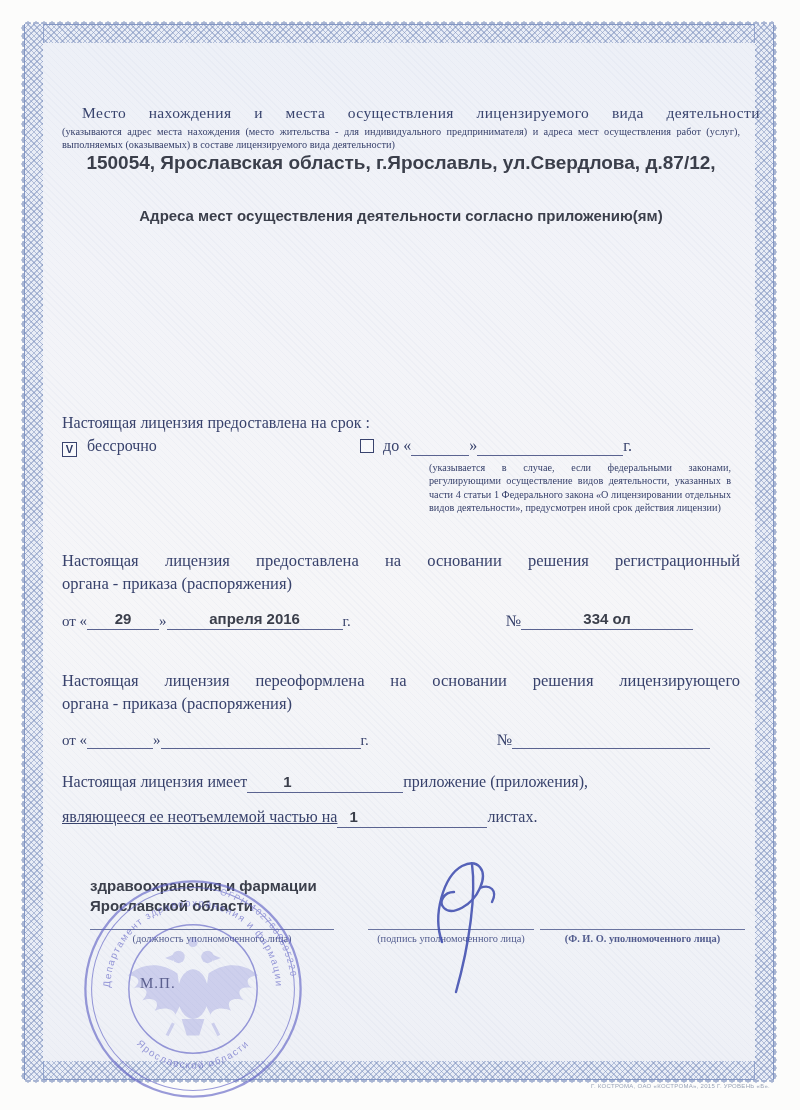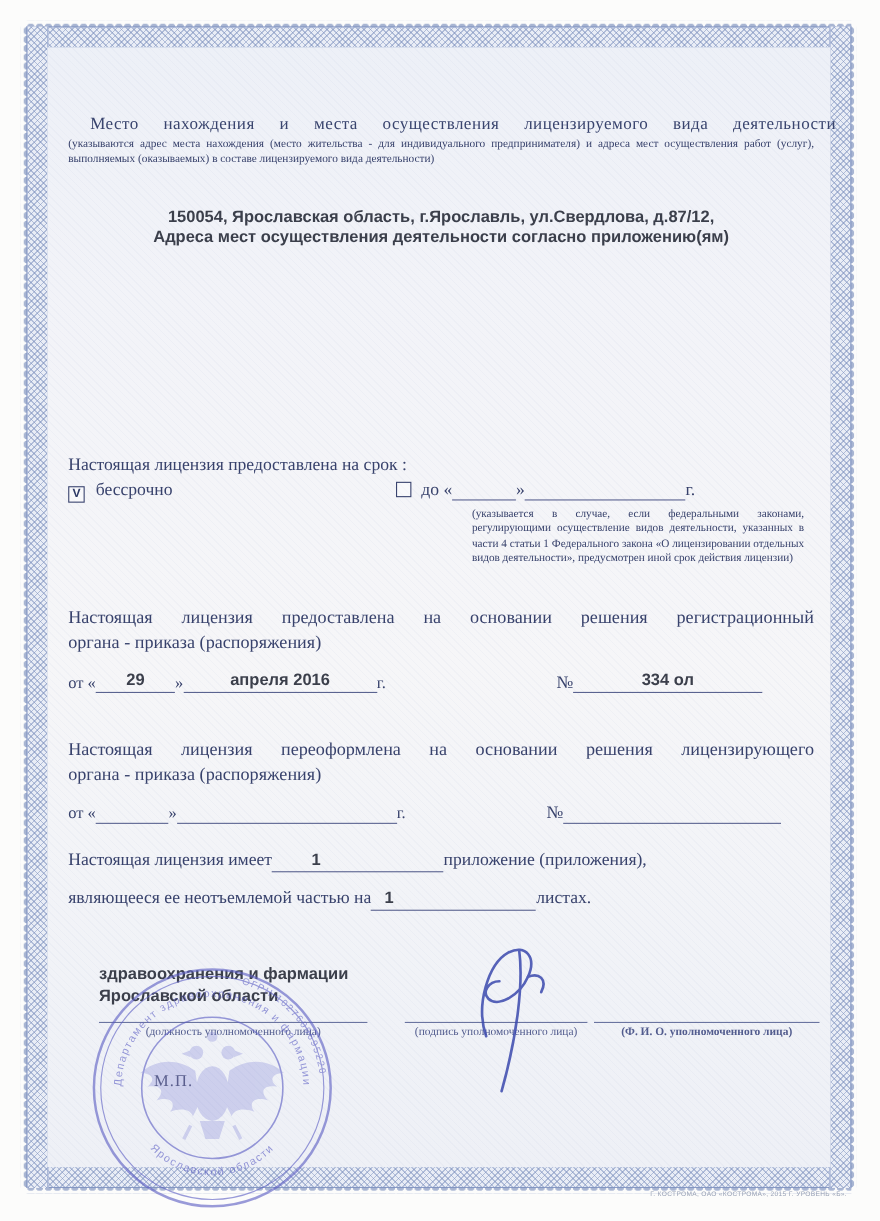--- a/index.html
+++ b/index.html
@@ -81,21 +81,21 @@
   <div class="ghost" style="top:690px;left:200px;width:420px;font-weight:bold;font-size:13px;text-align:center;color:rgba(158,168,198,.40);">Общество с ограниченной ответственностью</div>
   <div class="ghost" style="top:713px;left:110px;width:600px;font-weight:bold;font-size:13px;text-align:center;color:rgba(158,168,198,.40);">«Студия эстетической стоматологии и имплантации доктора Королева»</div>
   <div class="ghost" style="top:738px;left:300px;width:200px;font-weight:bold;font-size:13px;text-align:center;color:rgba(158,168,198,.40);">ООО «Студия»</div>
   <div class="ghost" style="top:763px;left:200px;width:420px;font-weight:bold;font-size:12.5px;text-align:center;color:rgba(158,168,198,.32);">Общество с ограниченной ответственностью</div>
   <div class="ghost" style="top:787px;left:110px;width:600px;font-weight:bold;font-size:12.5px;text-align:center;color:rgba(158,168,198,.28);">«Студия эстетической стоматологии и имплантации доктора Королева»</div>
   <div class="ghost" style="top:852px;left:120px;width:570px;font-size:10px;line-height:1.4;text-align:center;color:rgba(160,170,198,.30);">Основной государственный регистрационный номер юридического лица (индивидуального предпринимателя) (ОГРН)</div>
 
   <div class="abs serif just-last" style="top:104px;left:62px;width:678px;font-size:15.5px;letter-spacing:.4px;z-index:3;color:#39446e;margin-left:20px;">Место нахождения и места осуществления лицензируемого вида деятельности</div>
   <div class="abs serif just" style="top:125px;left:62px;width:678px;font-size:10.3px;line-height:1.3;z-index:3;">(указываются адрес места нахождения (место жительства - для индивидуального предпринимателя) и адреса мест осуществления работ (услуг), выполняемых (оказываемых) в составе лицензируемого вида деятельности)</div>
 
-  <div class="abs sans-b center" style="top:152px;left:62px;width:678px;font-size:15px;z-index:3;margin-top:37px;">150054, Ярославская область, г.Ярославль, ул.Свердлова, д.87/12,</div>
+  <div class="abs sans-b center" style="top:152px;left:62px;width:678px;font-size:19px;z-index:3;">150054, Ярославская область, г.Ярославль, ул.Свердлова, д.87/12,</div>
   <div class="abs sans-b center" style="top:207px;left:62px;width:678px;font-size:15px;z-index:3;">Адреса мест осуществления деятельности согласно приложению(ям)</div>
 
   <div class="abs serif" style="top:414px;left:62px;font-size:16px;z-index:3;">Настоящая лицензия предоставлена на срок :</div>
   <div class="abs" style="top:437px;left:62px;z-index:3;font-size:16px;">
     <span class="chk"><span>V</span></span>
     <span class="serif" style="margin-left:6px;font-size:16px;">бессрочно</span>
   </div>
   <div class="abs" style="top:437px;left:360px;z-index:3;white-space:nowrap;">
     <span class="chk" style="width:12px;height:12px;"></span>
     <span class="serif" style="margin-left:5px;font-size:16px;">до «</span><span class="cell" style="width:58px;font-size:14px;">&nbsp;</span><span class="serif" style="font-size:16px;">»</span><span class="cell" style="width:146px;font-size:14px;">&nbsp;</span><span class="serif" style="font-size:16px;">г.</span>
@@ -123,21 +123,21 @@
       <span class="cell" style="width:200px;font-size:15px;"></span>
       <span class="serif" style="font-size:15px;">г.</span>
     <span class="serif" style="margin-left:128px;font-size:16px;">№</span>
       <span class="cell" style="width:198px;font-size:15px;"></span>
   </div>
 
   <div class="abs" style="top:773px;left:62px;z-index:3;white-space:nowrap;">
     <span class="serif" style="font-size:16px;">Настоящая лицензия имеет</span><span class="cell" style="width:120px;font-size:15px;text-align:left;padding-left:36px;">1</span><span class="serif" style="font-size:16px;">приложение (приложения),</span>
   </div>
   <div class="abs" style="top:808px;left:62px;z-index:3;white-space:nowrap;">
-    <span class="serif" style="font-size:16px;">являющееся ее неотъемлемой частью на</span><span class="cell" style="width:138px;font-size:15px;text-align:left;padding-left:12px;">1</span><span class="serif" style="font-size:16px;">листах.</span>
+    <span class="serif" style="font-size:16px;text-decoration:underline;">являющееся ее неотъемлемой частью на</span><span class="cell" style="width:138px;font-size:15px;text-align:left;padding-left:12px;">1</span><span class="serif" style="font-size:16px;">листах.</span>
   </div>
 
   <div class="abs sans-b" style="top:876px;left:90px;width:280px;font-size:15px;line-height:1.32;z-index:4;">
     <div>здравоохранения и фармации</div>
     <div>Ярославской области</div>
   </div>
   <div class="abs" style="top:929px;left:90px;width:244px;border-top:1.3px solid #6a74a0;z-index:3;"></div>
   <div class="abs cap" style="top:933px;left:90px;width:244px;z-index:3;">(должность уполномоченного лица)</div>
 
   <div class="abs" style="top:929px;left:368px;width:166px;border-top:1.3px solid #6a74a0;z-index:3;"></div>

